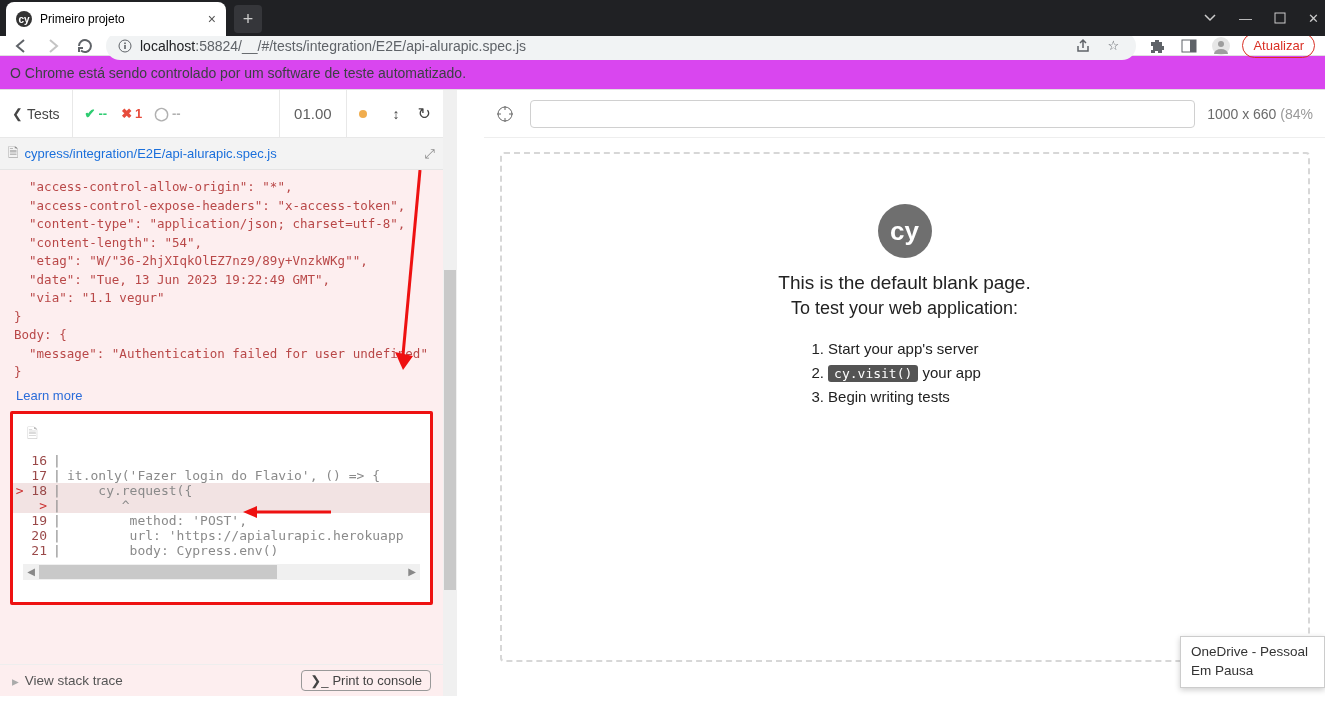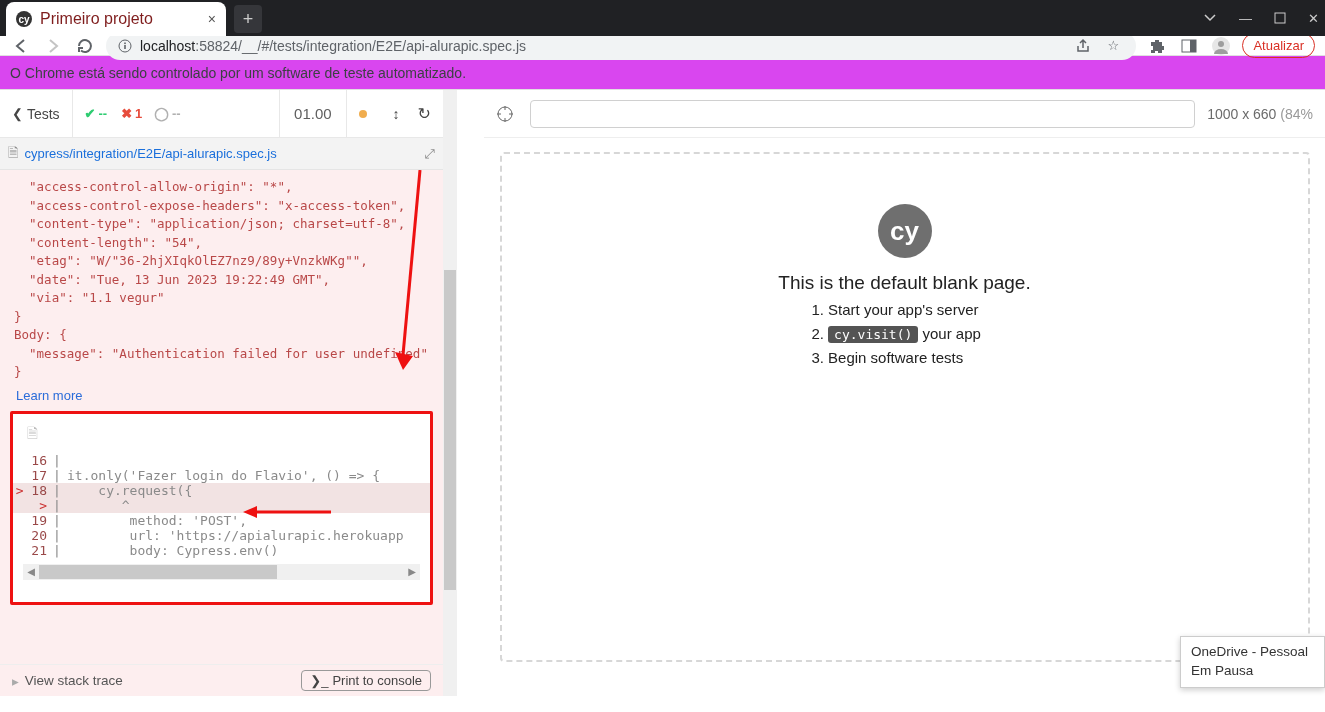--- a/index.html
+++ b/index.html
@@ -2,21 +2,21 @@
 <html><head>
 <meta charset="utf-8">
 <style>
   * { box-sizing: border-box; margin: 0; padding: 0; }
   html, body { width: 1325px; height: 712px; font-family: "Segoe UI", Arial, sans-serif; font-size: 13px; background: #fff; overflow: hidden; }
 
   
   .tabbar { background: #202124; height: 36px; display:flex; align-items:flex-end; padding-left:6px; position:relative;}
   .tab { background:#fff; height:34px; min-width:220px; border-radius:8px 8px 0 0; display:flex; align-items:center; padding:0 10px; gap:8px; position:relative; }
   .tab .favicon { width:16px; height:16px; border-radius:50%; background:#333; color:#fff; display:flex; align-items:center; justify-content:center; font-size:10px; font-weight:bold;}
-  .tab .tab-title { flex:1; font-size:16px; color:#7f1d1d; }
+  .tab .tab-title { flex:1; font-size:12px; color:#000000; }
   .tab .close-x { font-size:14px; color:#555; cursor:pointer; }
   .newtab { width:28px; height:28px; margin-left:8px; margin-bottom:3px; display:flex; align-items:center; justify-content:center; color:#ccc; font-size:18px; border-radius:4px; background:#35363a; }
   .winctl { position:absolute; right:6px; top:0; height:36px; display:flex; align-items:center; gap:22px; color:#ccc; }
 
   
   .urlrow { height:20px; background:#fff; border-bottom:1px solid #e0e0e0; display:flex; align-items:center; padding:0 10px; gap:10px; }
   .nav-ico { width:22px; height:22px; display:flex; align-items:center; justify-content:center; color:#5f6368; cursor:pointer; border-radius:50%;}
   .nav-ico.disabled{ color:#b0b0b0; }
   .omnibox { flex:1; height:28px; background:#f1f3f4; border-radius:14px; display:flex; align-items:center; padding:0 12px; gap:8px; color:#202124;}
   .omnibox .urltext{ flex:1; font-size:14px; color:#5f6368; }
@@ -308,24 +308,25 @@
             <line x1="13" y1="9" x2="17" y2="9" stroke="#666"></line>
           </svg>
       </span>
       <div class="aut-url"></div>
       <span class="viewport"><span>1000 x 660</span> <span style="color:#999">(84%</span></span>
     </div>
     <div class="aut-body">
       <div class="aut-frame">
         <div class="cy-logo">cy</div>
         <div class="aut-h1">This is the default blank page.</div>
+        <div class="aut-h2">To test your web application:</div>
         <ol class="aut-ol">
           <li>Start your app's server</li>
           <li><code>cy.visit()</code><span> your app</span></li>
-          <li>Begin software tests</li>
+          <li>Begin writing tests</li>
         </ol>
       </div>
     </div>
     <div class="toast">
       <div>OneDrive - Pessoal</div>
       <div>Em Pausa</div>
     </div>
   </div>
 </div>
 

